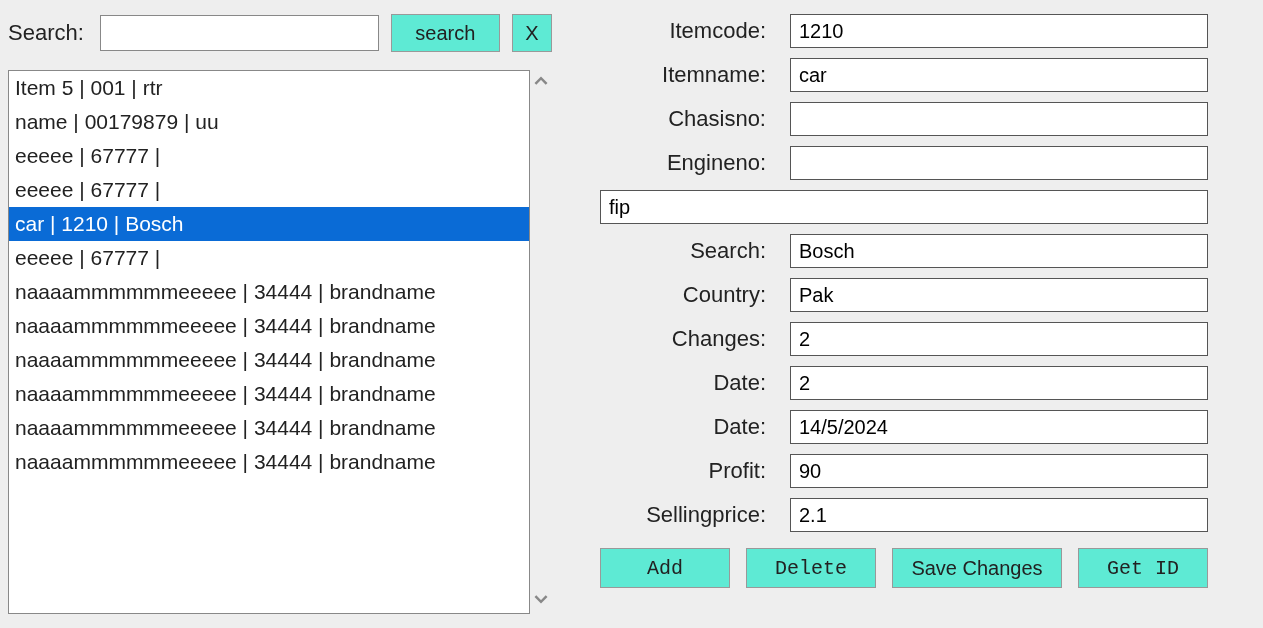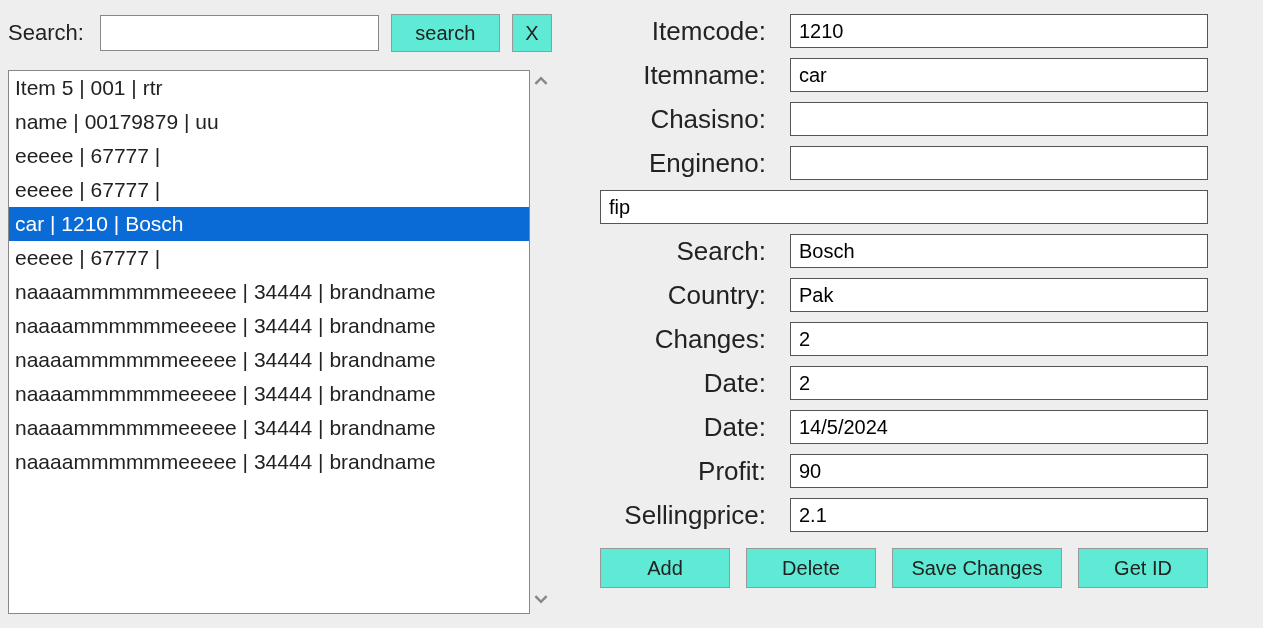--- a/index.html
+++ b/index.html
@@ -111,39 +111,39 @@
     gap: 10px;
   }
   .form-row {
     display: flex;
     align-items: center;
   }
   .form-label {
     width: 190px;
     text-align: right;
     padding-right: 24px;
-    font-size: 26px;
+    font-size: 22px;
     box-sizing: border-box;
   }
   .form-input {
     flex: 1;
     height: 34px;
     border: 1px solid #555;
     background: #fff;
     font-size: 20px;
     padding: 2px 8px;
     box-sizing: border-box;
   }
   .action-row {
     display: flex;
     justify-content: flex-end;
     gap: 16px;
     margin-top: 16px;
   }
-  .btn-add, .btn-delete, .btn-getid { width: 130px; height: 40px; }
+  .btn-add, .btn-delete, .btn-getid { width: 130px; height: 40px; font-family: Liberation Mono, monospace; }
   .btn-save { width: 170px; height: 40px; }
 
   svg.chev { width: 14px; height: 14px; }
 </style>
 </head>
 <body>
 
 <div class="root">
 
   <div class="left">

